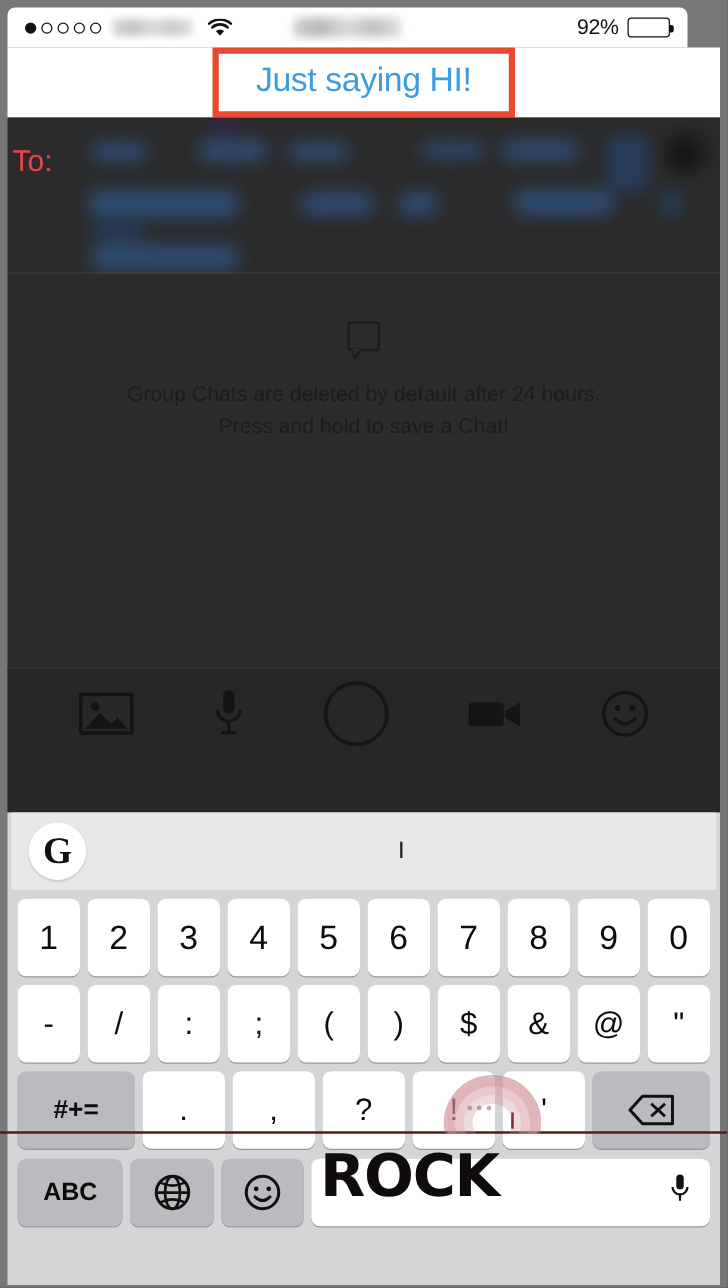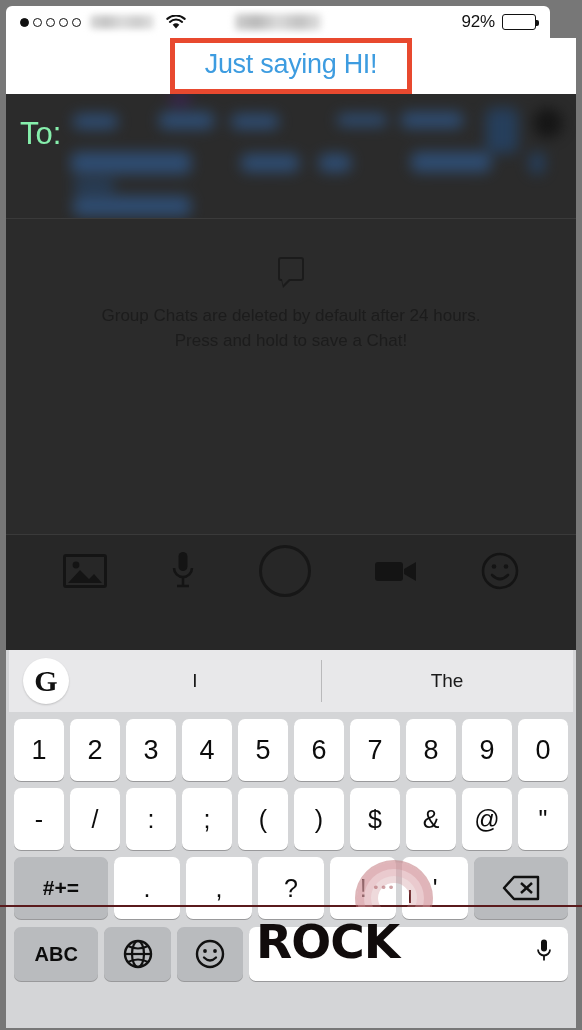--- a/index.html
+++ b/index.html
@@ -75,21 +75,21 @@
     width: 570px; height: 556px;
     background: #2b2b2b;
     overflow: hidden;
   }
   .to-row {
     position: relative; height: 125px;
     border-bottom: 1px solid #3a3a3a;
     display: flex; align-items: flex-start;
   }
   .to-label {
-    font-size: 31px; color: #86efac; padding: 22px 0 0 14px; width: 55px; flex: none;
+    font-size: 24px; color: #ef4444; padding: 22px 0 0 4px; width: 55px; flex: none;
   }
   .recips {
     position: relative; flex: 1; height: 125px; overflow: hidden;
   }
   .recips-blur {
     position: absolute; inset: 0 32px 8px 0;
     filter: blur(7px);
     opacity: .95;
   }
   .rb {
@@ -349,21 +349,20 @@
       </div>
     </div>
   </div>
 
   <div class="keyboard">
 
     <div class="suggest">
       <div class="glogo">G</div>
       <div class="sugg-wrap">
         <div class="sugg">I</div>
-        <div class="sugg">The</div>
       </div>
     </div>
 
     <div class="krow r1">
       <div class="key">1</div>
       <div class="key">2</div>
       <div class="key">3</div>
       <div class="key">4</div>
       <div class="key">5</div>
       <div class="key">6</div>

